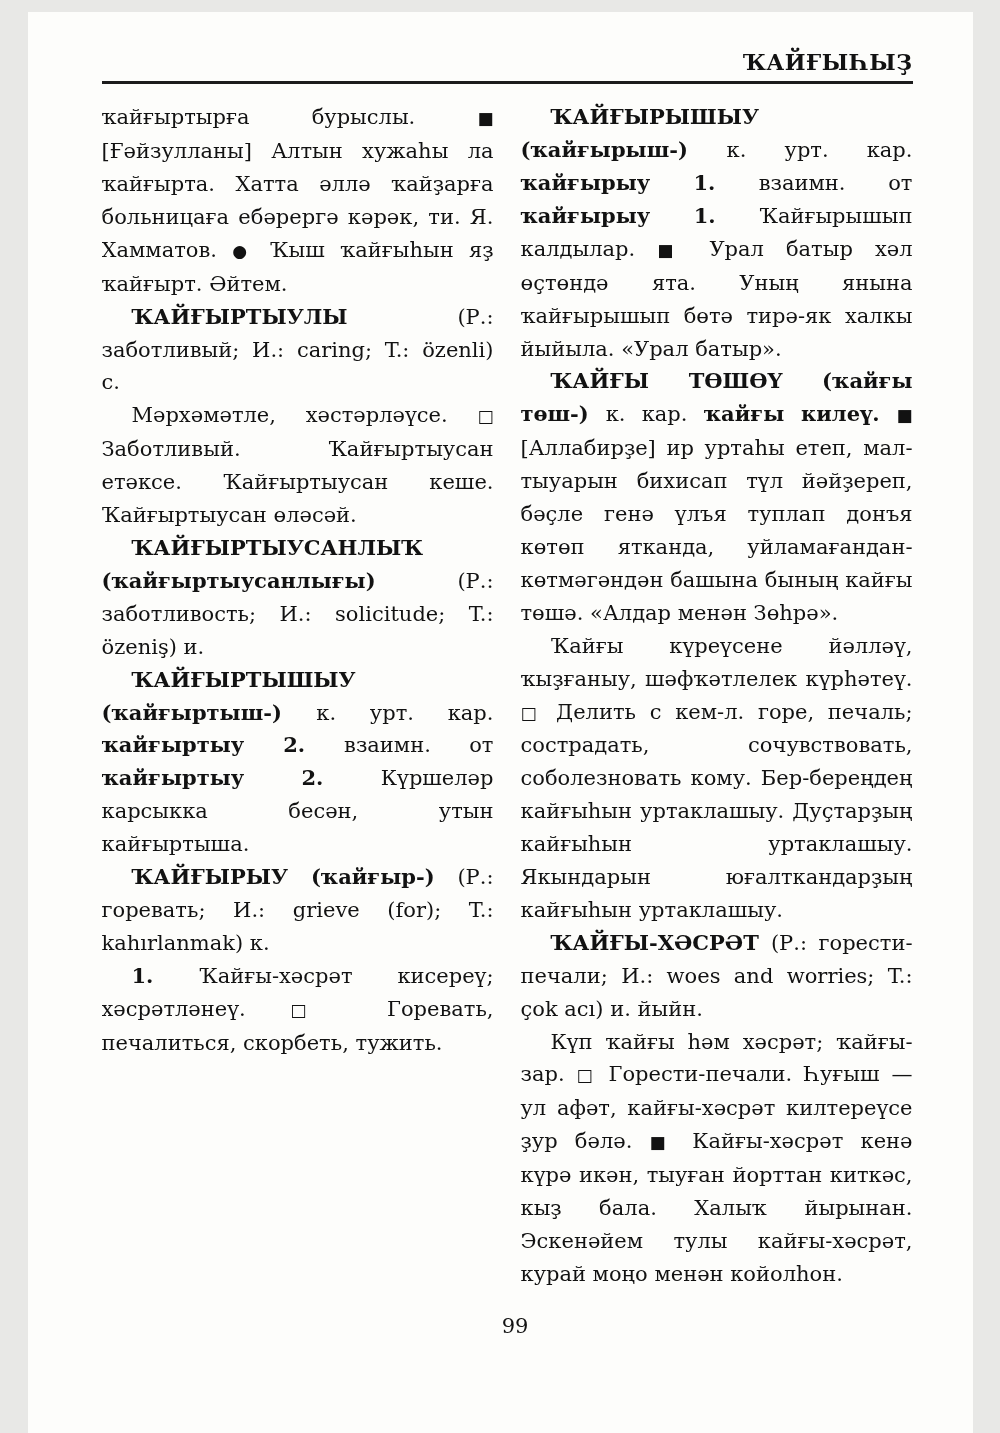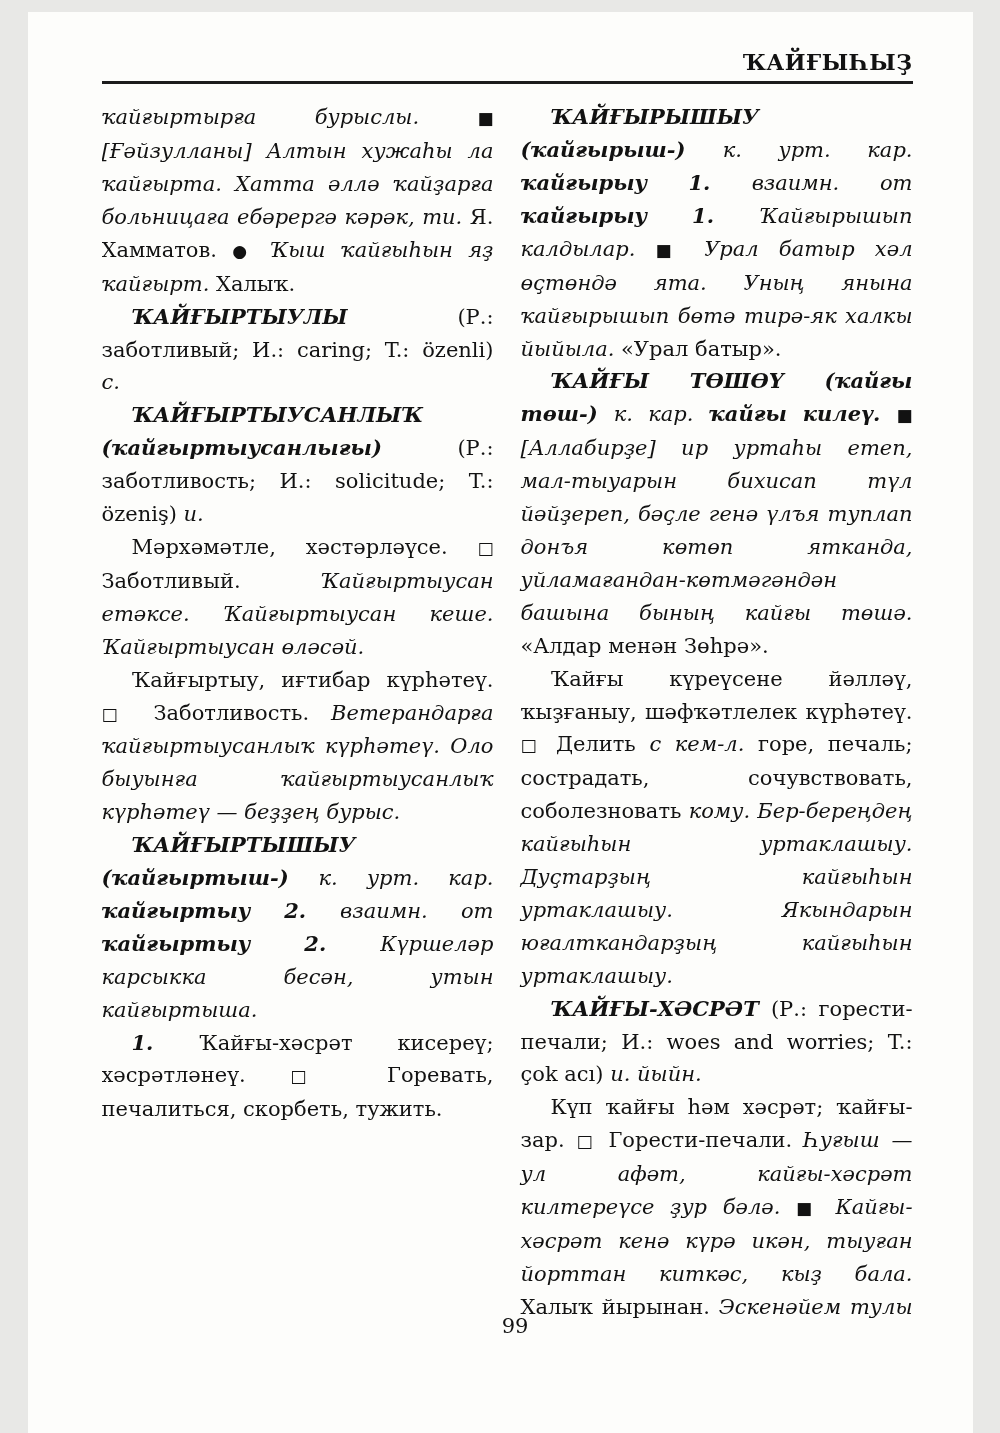--- a/index.html
+++ b/index.html
@@ -36,22 +36,22 @@
   }
   .col {
     flex: 1 1 0;
     min-width: 0;
     font-size: 21px;
     line-height: 32.9px;
     text-align: justify;
   }
   .para { margin: 0; text-indent: 30px; }
   .para.cont { text-indent: 0; }
-  .run-b  { font-weight: bold; font-style: italic; }
-  .run-i  { font-style: italic; }
+  .run-b  { font-weight: bold; }
+  .run-i  { }
   .sym { font-family: "DejaVu Sans", sans-serif; font-size: 17px; }
   .page-footer {
     position: absolute;
     left: 74px;
     right: 44px;
     top: 1302px;
     text-align: center;
     font-size: 21px;
   }
 </style>
@@ -61,26 +61,26 @@
 <div class="page">
 
   <header class="running-head">
     <span>ҠАЙҒЫҺЫҘ</span>
   </header>
 
   <div class="head-rule"></div>
 
   <main class="columns">
     <section class="col" id="col-left">
-        <p class="para cont"><span class="run-i">ҡайғыртырға бурыслы. </span><span class="sym">■ </span><span class="run-i">[Ғәйзулланы] Алтын хужаһы ла ҡайғырта. Хатта әллә ҡайҙарға больницаға ебәрергә кәрәк, ти. </span><span class="run-n">Я. Хамматов. </span><span class="sym">● </span><span class="run-i">Ҡыш ҡайғыһын яҙ ҡайғырт. </span><span class="run-n">Халыҡ.</span></p>
+        <p class="para cont"><span class="run-i">ҡайғыртырға бурыслы. </span><span class="sym">■ </span><span class="run-i">[Ғәйзулланы] Алтын хужаһы ла ҡайғырта. Хатта әллә ҡайҙарға больницаға ебәрергә кәрәк, ти. </span><span class="run-n">Я. Хамматов. </span><span class="sym">● </span><span class="run-i">Ҡыш ҡайғыһын яҙ ҡайғырт. </span><span class="run-n">Әйтем.</span></p>
         <p class="para"><span class="run-b">ҠАЙҒЫРТЫУЛЫ </span><span class="run-n">(Р.: заботливый; И.: caring; T.: özenli) </span><span class="run-i">с.</span></p>
+        <p class="para"><span class="run-n">Мәрхәмәтле, хәстәрләүсе. </span><span class="sym">□ </span><span class="run-n">Заботливый. </span><span class="run-i">Ҡайғыртыусан етәксе. Ҡайғыртыусан кеше. Ҡайғыртыусан өләсәй.</span></p>
         <p class="para"><span class="run-b">ҠАЙҒЫРТЫУСАНЛЫҠ (ҡайғыртыусанлығы) </span><span class="run-n">(Р.: заботливость; И.: solicitude; T.: özeniş) </span><span class="run-i">и.</span></p>
-        <p class="para"><span class="run-n">Мәрхәмәтле, хәстәрләүсе. </span><span class="sym">□ </span><span class="run-n">Заботливый. </span><span class="run-i">Ҡайғыртыусан етәксе. Ҡайғыртыусан кеше. Ҡайғыртыусан өләсәй.</span></p>
-        <p class="para"><span class="run-n">Ҡайғыртыу, иғтибар күрһәтеү. </span><span class="sym">□ </span><span class="run-n">Заботливость. </span><span class="run-i">Ветерандарға ҡайғыртыусанлыҡ күрһәтеү. Оло быуынға ҡайғыртыусанлыҡ күрһәтеү — беҙҙең бурыс.</span></p>
         <p class="para"><span class="run-b">ҠАЙҒЫРТЫШЫУ (ҡайғыртыш-) </span><span class="run-i">к. урт. кар. </span><span class="run-b">ҡайғыртыу 2. </span><span class="run-i">взаимн. от </span><span class="run-b">ҡайғыртыу 2. </span><span class="run-i">Күршеләр карсыкка бесән, утын кайғыртыша.</span></p>
+        <p class="para"><span class="run-b">ҠАЙҒЫРЫУ (ҡайғыр-) </span><span class="run-n">(Р.: горевать; И.: grieve (for); T.: kahırlanmak) </span><span class="run-i">к.</span></p>
         <p class="para"><span class="run-b">1. </span><span class="run-n">Ҡайғы-хәсрәт кисереү; хәсрәтләнеү. </span><span class="sym">□ </span><span class="run-n">Горевать, печалиться, скорбеть, тужить. </span></p>
       </section>
     <section class="col" id="col-right">
         <p class="para"><span class="run-b">ҠАЙҒЫРЫШЫУ (ҡайғырыш-) </span><span class="run-i">к. урт. кар. </span><span class="run-b">ҡайғырыу 1. </span><span class="run-i">взаимн. от </span><span class="run-b">ҡайғырыу 1. </span><span class="run-i">Ҡайғырышып калдылар. </span><span class="sym">■ </span><span class="run-i">Урал батыр хәл өҫтөндә ята. Уның янына ҡайғырышып бөтә тирә-як халкы йыйыла. </span><span class="run-n">«Урал батыр».</span></p>
         <p class="para"><span class="run-b">ҠАЙҒЫ ТӨШӨҮ (ҡайғы төш-) </span><span class="run-i">к. кар. </span><span class="run-b">ҡайғы килеү. </span><span class="sym">■ </span><span class="run-i">[Аллабирҙе] ир уртаһы етеп, мал-тыуарын бихисап түл йәйҙереп, бәҫле генә үлъя туплап донъя көтөп ятканда, уйламағандан-көтмәгәндән башына бының кайғы төшә. </span><span class="run-n">«Алдар менән Зөһрә».</span></p>
         <p class="para"><span class="run-n">Ҡайғы күреүсене йәлләү, ҡыҙғаныу, шәфҡәтлелек күрһәтеү. </span><span class="sym">□ </span><span class="run-n">Делить </span><span class="run-i">с кем-л. </span><span class="run-n">горе, печаль; сострадать, сочувствовать, соболезновать </span><span class="run-i">кому. Бер-береңдең кайғыһын уртаклашыу. Дуҫтарҙың кайғыһын уртаклашыу. Якындарын юғалткандарҙың кайғыһын уртаклашыу.</span></p>
         <p class="para"><span class="run-b">ҠАЙҒЫ-ХӘСРӘТ </span><span class="run-n">(Р.: горести-печали; И.: woes and worries; T.: çok acı) </span><span class="run-i">и. йыйн.</span></p>
         <p class="para"><span class="run-n">Күп ҡайғы һәм хәсрәт; ҡайғы-зар. </span><span class="sym">□ </span><span class="run-n">Горести-печали. </span><span class="run-i">Һуғыш — ул афәт, кайғы-хәсрәт килтереүсе ҙур бәлә. </span><span class="sym">■ </span><span class="run-i">Кайғы-хәсрәт кенә күрә икән, тыуған йорттан киткәс, кыҙ бала. </span><span class="run-n">Халыҡ йырынан. </span><span class="run-i">Эскенәйем тулы кайғы-хәсрәт, курай моңо менән койолһон. </span></p>
       </section>
   </main>

